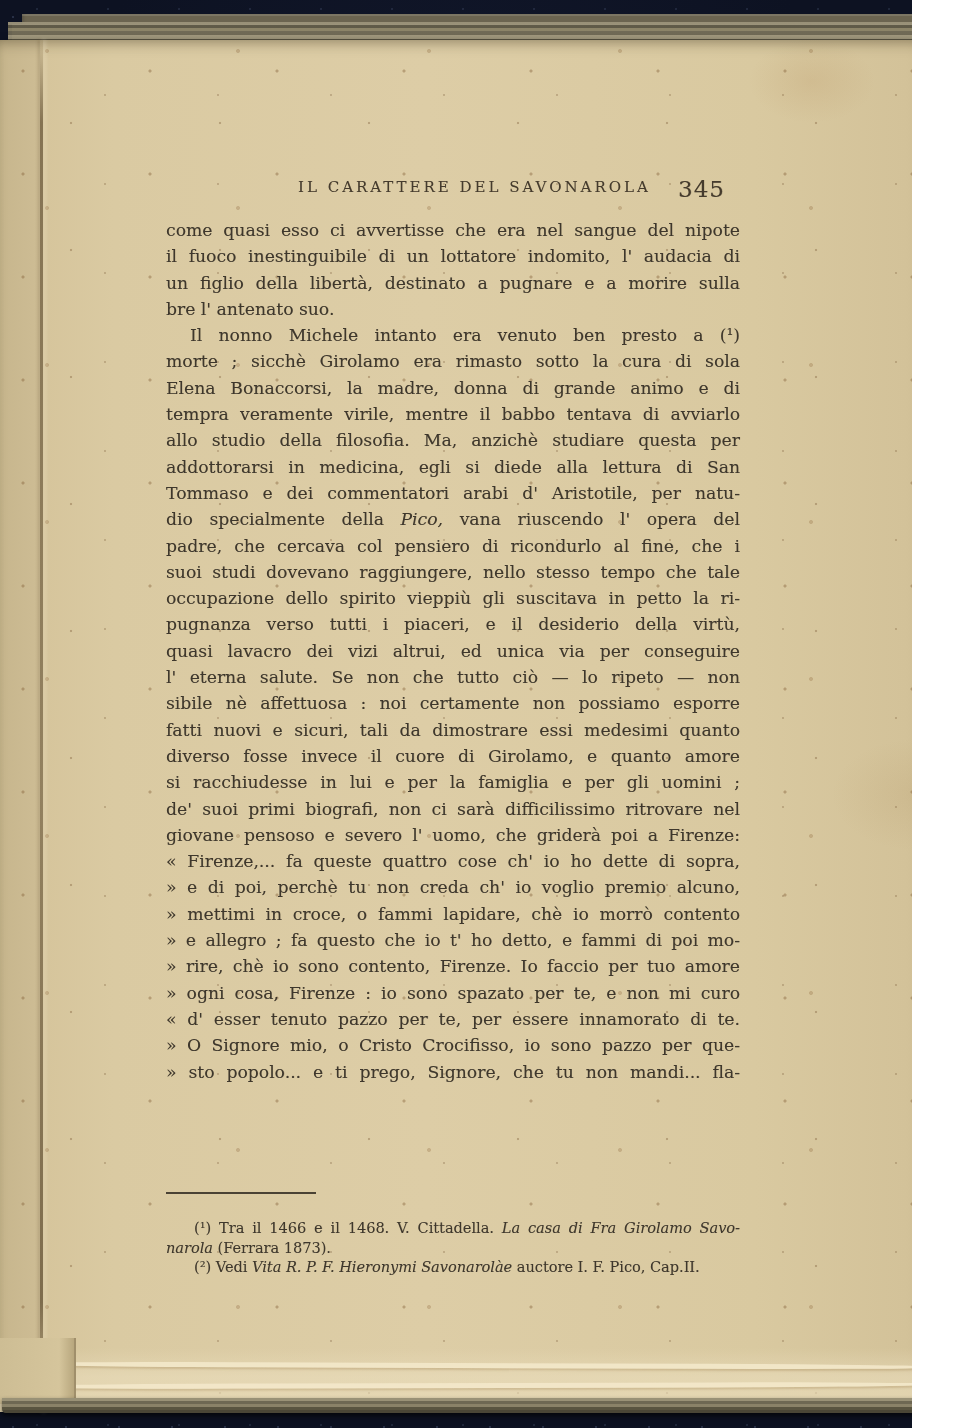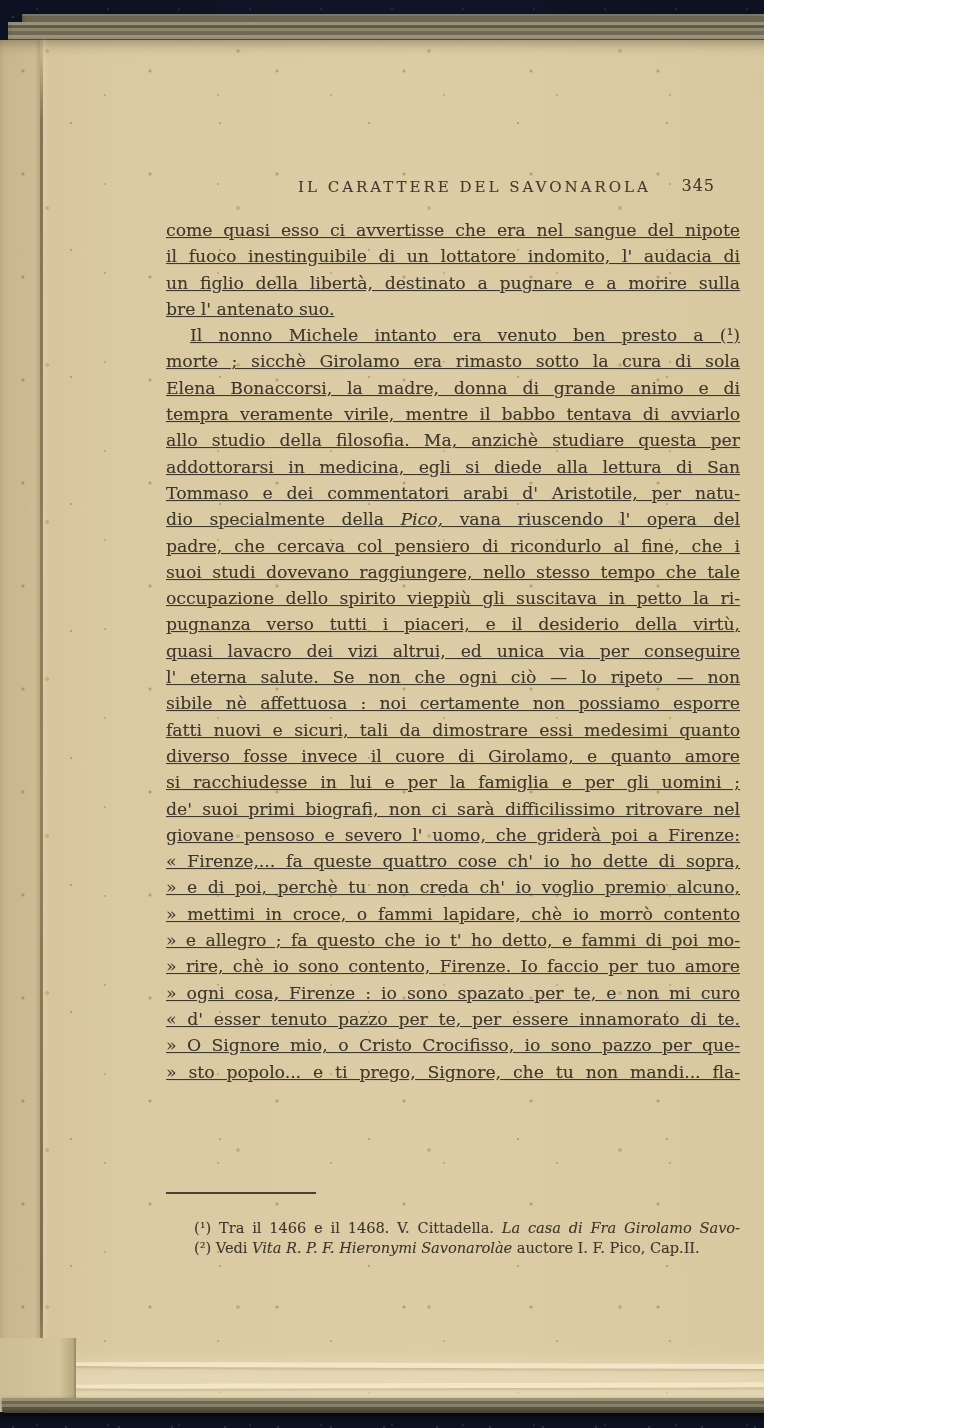--- a/index.html
+++ b/index.html
@@ -1,19 +1,19 @@
 <!DOCTYPE html>
 <html><head>
 <meta charset="utf-8">
 <style>
   html, body { margin: 0; padding: 0; }
   body { width: 956px; height: 1428px; overflow: hidden; }
 
   .scene {
-    position: relative; width: 764px; height: 1428px; overflow: hidden;
+    position: relative; width: 912px; height: 1428px; overflow: hidden;
     background:
       radial-gradient(circle at 13px 17px, rgba(150,170,215,.20) 0 .8px, transparent 1.4px) 0 0 / 53px 47px repeat,
       radial-gradient(circle at 37px 9px, rgba(140,160,205,.14) 0 .7px, transparent 1.2px) 0 0 / 71px 59px repeat,
       radial-gradient(ellipse at 50% 40%, #141a30 0%, #0d1222 70%);
     font-family: "DejaVu Serif", "Liberation Serif", serif;
   }
 
   
   .under-page { position: absolute; }
   .u3 { left: 22px; top: 14px; width: 930px; height: 70px;
@@ -80,24 +80,24 @@
     box-shadow: 0 2px 4px rgba(0,0,0,.5);
   }
 
   
   .content { position: absolute; left: 166px; top: 0; width: 574px; color: #3e372c; }
   .content * { text-shadow: .3px .3px 0 rgba(62,55,44,.3); }
 
   .header { position: absolute; top: 136px; left: 0; width: 100%; height: 26px; }
   .title  { position: absolute; left: 132px; top: 2px; font-size: 15px; letter-spacing: 3px;
             color: #453b2d; white-space: nowrap; }
-  .pagenum{ position: absolute; right: 25px; top: 0; font-size: 16px; letter-spacing: 1px; color: #453b2d; }
+  .pagenum{ position: absolute; right: 15px; top: 0; font-size: 23px; letter-spacing: 1px; color: #453b2d; }
 
   .bodytext { position: absolute; top: 177px; left: 0; width: 100%;
-              font-size: 17.2px; line-height: 26.3px; text-decoration: underline; }
+              font-size: 17.2px; line-height: 26.3px; }
   .bl { text-align: justify; text-align-last: justify; white-space: normal; }
   .bl.end { text-align-last: left; }
   .bl.indent { text-indent: 24px; }
   .bl i { font-style: italic; }
 
   .rule { position: absolute; top: 1152px; left: 0; width: 150px; height: 2px;
           background: #4a4234; }
 
   .footnotes { position: absolute; top: 1159px; left: 0; width: 100%;
                font-size: 14.5px; line-height: 19.5px; margin-top: 20px; }
@@ -140,21 +140,21 @@
         <div class="bl">tempra veramente virile, mentre il babbo tentava di avviarlo</div>
         <div class="bl">allo studio della filosofia. Ma, anzichè studiare questa per</div>
         <div class="bl">addottorarsi in medicina, egli si diede alla lettura di San</div>
         <div class="bl">Tommaso e dei commentatori arabi d' Aristotile, per natu-</div>
         <div class="bl"><span>dio specialmente della </span><i>Pico,</i><span> vana riuscendo l' opera del</span></div>
         <div class="bl">padre, che cercava col pensiero di ricondurlo al fine, che i</div>
         <div class="bl">suoi studi dovevano raggiungere, nello stesso tempo che tale</div>
         <div class="bl">occupazione dello spirito vieppiù gli suscitava in petto la ri-</div>
         <div class="bl">pugnanza verso tutti i piaceri, e il desiderio della virtù,</div>
         <div class="bl">quasi lavacro dei vizi altrui, ed unica via per conseguire</div>
-        <div class="bl">l' eterna salute. Se non che ogni ciò — lo ripeto — non</div>
+        <div class="bl">l' eterna salute. Se non che tutto ciò — lo ripeto — non</div>
         <div class="bl">sibile nè affettuosa : noi certamente non possiamo esporre</div>
         <div class="bl">fatti nuovi e sicuri, tali da dimostrare essi medesimi quanto</div>
         <div class="bl">diverso fosse invece il cuore di Girolamo, e quanto amore</div>
         <div class="bl">si racchiudesse in lui e per la famiglia e per gli uomini ;</div>
         <div class="bl">de' suoi primi biografi, non ci sarà difficilissimo ritrovare nel</div>
         <div class="bl">giovane pensoso e severo l' uomo, che griderà poi a Firenze:</div>
         <div class="bl">« Firenze,... fa queste quattro cose ch' io ho dette di sopra,</div>
         <div class="bl">» e di poi, perchè tu non creda ch' io voglio premio alcuno,</div>
         <div class="bl">» mettimi in croce, o fammi lapidare, chè io morrò contento</div>
         <div class="bl">» e allegro ; fa questo che io t' ho detto, e fammi di poi mo-</div>
@@ -162,20 +162,21 @@
         <div class="bl">» ogni cosa, Firenze : io sono spazato per te, e non mi curo</div>
         <div class="bl">« d' esser tenuto pazzo per te, per essere innamorato di te.</div>
         <div class="bl">» O Signore mio, o Cristo Crocifisso, io sono pazzo per que-</div>
         <div class="bl">» sto popolo... e ti prego, Signore, che tu non mandi... fla-</div>
       </div>
 
       <div class="rule"></div>
 
       <div class="footnotes">
         <div class="fl fl-j fl-indent"><span class="fnm">(¹)</span><span> Tra il 1466 e il 1468. V. Cittadella. </span><i>La casa di Fra Girolamo Savo-</i></div>
+        <div class="fl"><i>narola</i><span> (Ferrara 1873).</span></div>
         <div class="fl fl-indent"><span class="fnm">(²)</span><span> Vedi </span><i>Vita R. P. F. Hieronymi Savonarolàe</i><span> auctore I. F. Pico, Cap.II.</span></div>
       </div>
 
     </div>
   </div>
 
   <div class="left-sliver"></div>
   <div class="bottom-edge"></div>
 
 </div>

